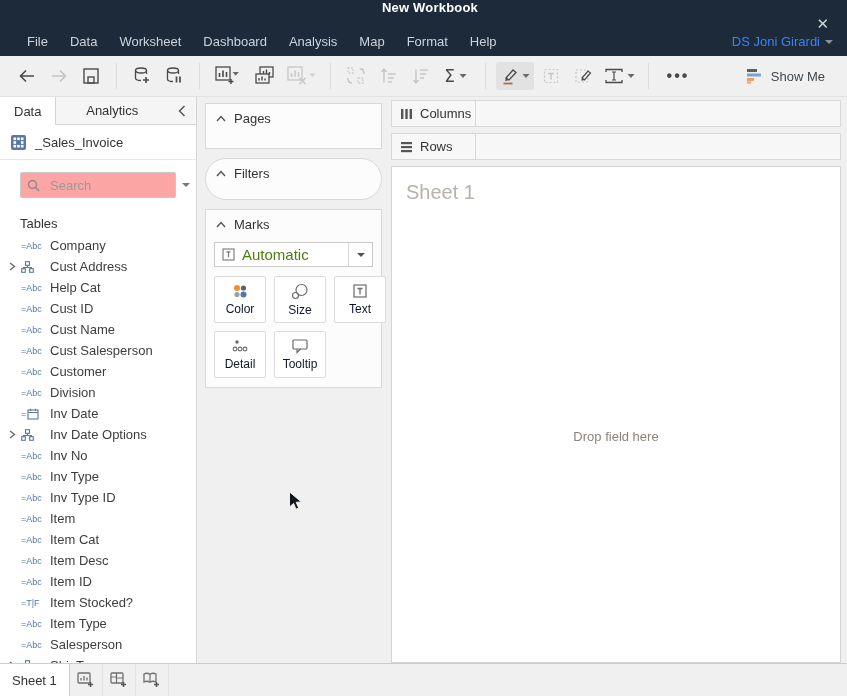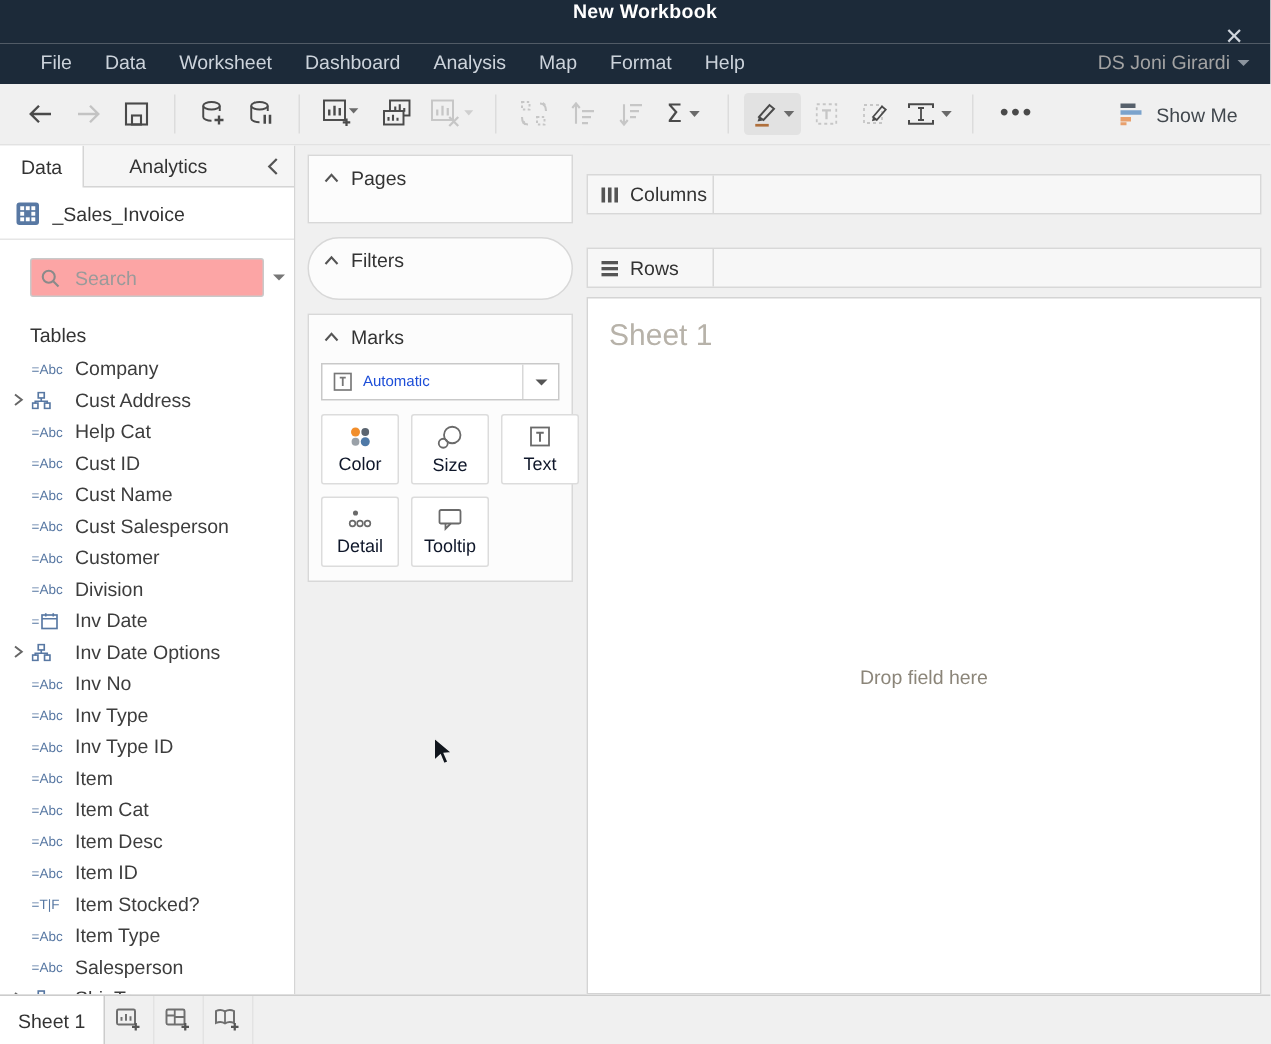--- a/index.html
+++ b/index.html
@@ -7,21 +7,21 @@
     font-family:"Liberation Sans", sans-serif; background:#f0f0f0; }
   .app { position:relative; width:847px; height:696px; display:flex; flex-direction:column; }
 
   
   .titlebar { background:#1c2a39; height:29px; display:flex; align-items:center;
     padding:0 14px 0 27px; color:#fff;flex-direction:column; }
   .titlebar .title { font-size:13px; font-weight:bold; letter-spacing:.2px; }
   .titlebar .close { margin-left:auto; color:#cfd5dc; font-size:15px; cursor:default; padding:0 4px; }
   .menubar { background:#1c2a39; height:27px; display:flex; align-items:center; padding:0 14px 2px 16px; }
   .menubar .menu-item { color:#ccd3db; font-size:13px; padding:3px 11px; }
-  .menubar .user { margin-left:auto; color:#a3a3a3; font-size:13px; display:flex; align-items:center; gap:5px; }
+  .menubar .user { margin-left:auto; color:#3b82f6; font-size:13px; display:flex; align-items:center; gap:5px; }
   .caret-down { width:0; height:0; border-left:4px solid transparent; border-right:4px solid transparent;
     border-top:4px solid #8b949e; display:inline-block; }
 
   
   .toolbar { height:41px; background:#f0f0f0; display:flex; align-items:center;
     padding:0 12px 0 12px; gap:2px; border-bottom:1px solid #e2e2e2; }
   .tbtn { width:30px; height:28px; display:flex; align-items:center; justify-content:center;
     border-radius:3px; flex:none; }
   .tbtn.wide { width:38px; }
   .tbtn.active { background:#e2e2e2; }
@@ -66,32 +66,32 @@
   .shelfpanel { width:192px; background:#f0f0f0; padding:6px 7px 0 8px; overflow:hidden; flex:none; }
   .card { background:#fcfcfc; border:1px solid #d8d8d8; margin-bottom:9px; }
   .card-head { display:flex; align-items:center; gap:8px; padding:7px 0 4px 10px; }
   .card-head .card-label { font-size:13px; color:#333; }
   .card.pages { height:46px; }
   .card.filters { height:42px;border-radius:24px; }
   .card.marks { height:179px; }
   .marks-dd { margin:6px 8px 9px 8px; height:25px; border:1px solid #c9c9c9; background:#fff;
     display:flex; align-items:center; }
   .marks-dd .dd-main { flex:1; display:flex; align-items:center; gap:7px; padding:0 7px; }
-  .marks-dd .dd-label { font-size:10px; color:#1d4ed8; }
+  .marks-dd .dd-label { font-size:15px; color:#4d7c0f; }
   .marks-dd .dd-caret { width:24px; align-self:stretch; border-left:1px solid #d8d8d8;
     display:flex; align-items:center; justify-content:center; }
   .marks-grid { display:grid; grid-template-columns:repeat(3, 52px); gap:8px; padding:0 0 0 8px; }
   .mark-btn { height:47px; border:1px solid #dcdcdc; border-radius:2px; background:#fff;
     display:flex; flex-direction:column; align-items:center; justify-content:center; gap:3px; }
   .mark-btn .m-label { font-size:12px; color:#0f172a; }
 
   
   .canvasarea { flex:1; display:flex; flex-direction:column; padding:3px 6px 0 2px; overflow:hidden; }
   .shelf { height:27px; background:#f7f7f7; border:1px solid #d8d8d8; display:flex;
-    align-items:center; margin-bottom:6px; flex:none;margin-top:16px; }
+    align-items:center; margin-bottom:6px; flex:none; }
   .shelf-label { width:84px; display:flex; align-items:center; gap:7px; padding-left:8px;
     align-self:stretch; border-right:1px solid #d8d8d8; }
   .shelf-label span { font-size:13px; color:#333; }
   .sheet-canvas { flex:1; background:#fff; border:1px solid #d4d4d4; position:relative; }
   .sheet-title { font-size:20px; color:#b7b2a9; padding:14px 0 0 14px;
     font-family:"Liberation Sans", sans-serif; }
   .drop-hint { position:absolute; left:0; right:0; top:53%; text-align:center;
     font-size:13px; color:#8b8579; }
 
   

